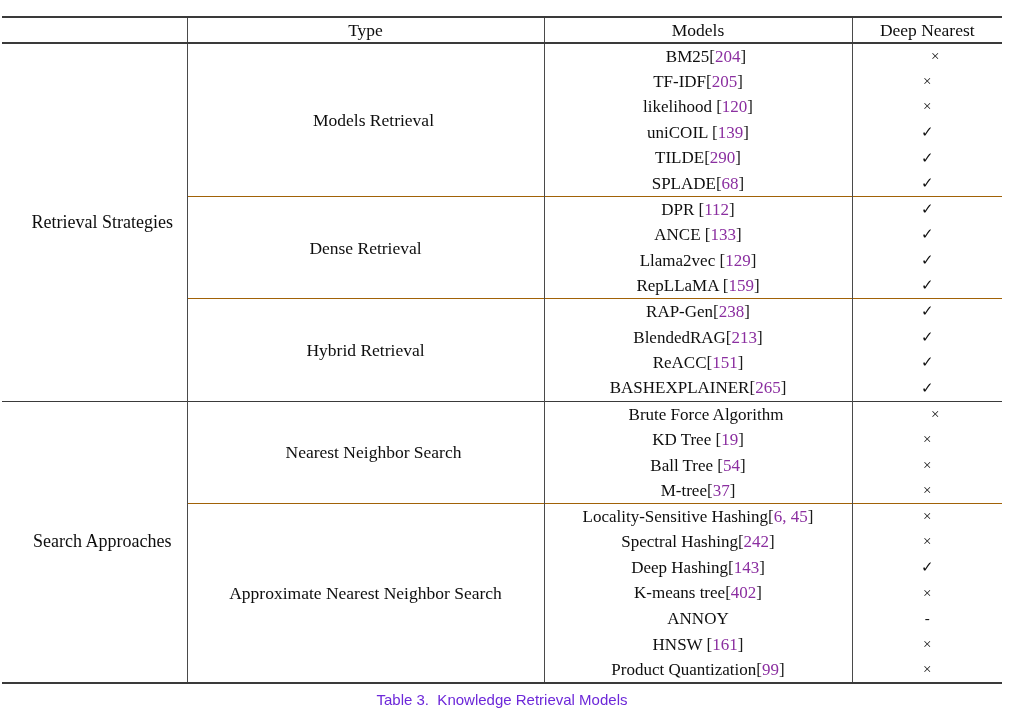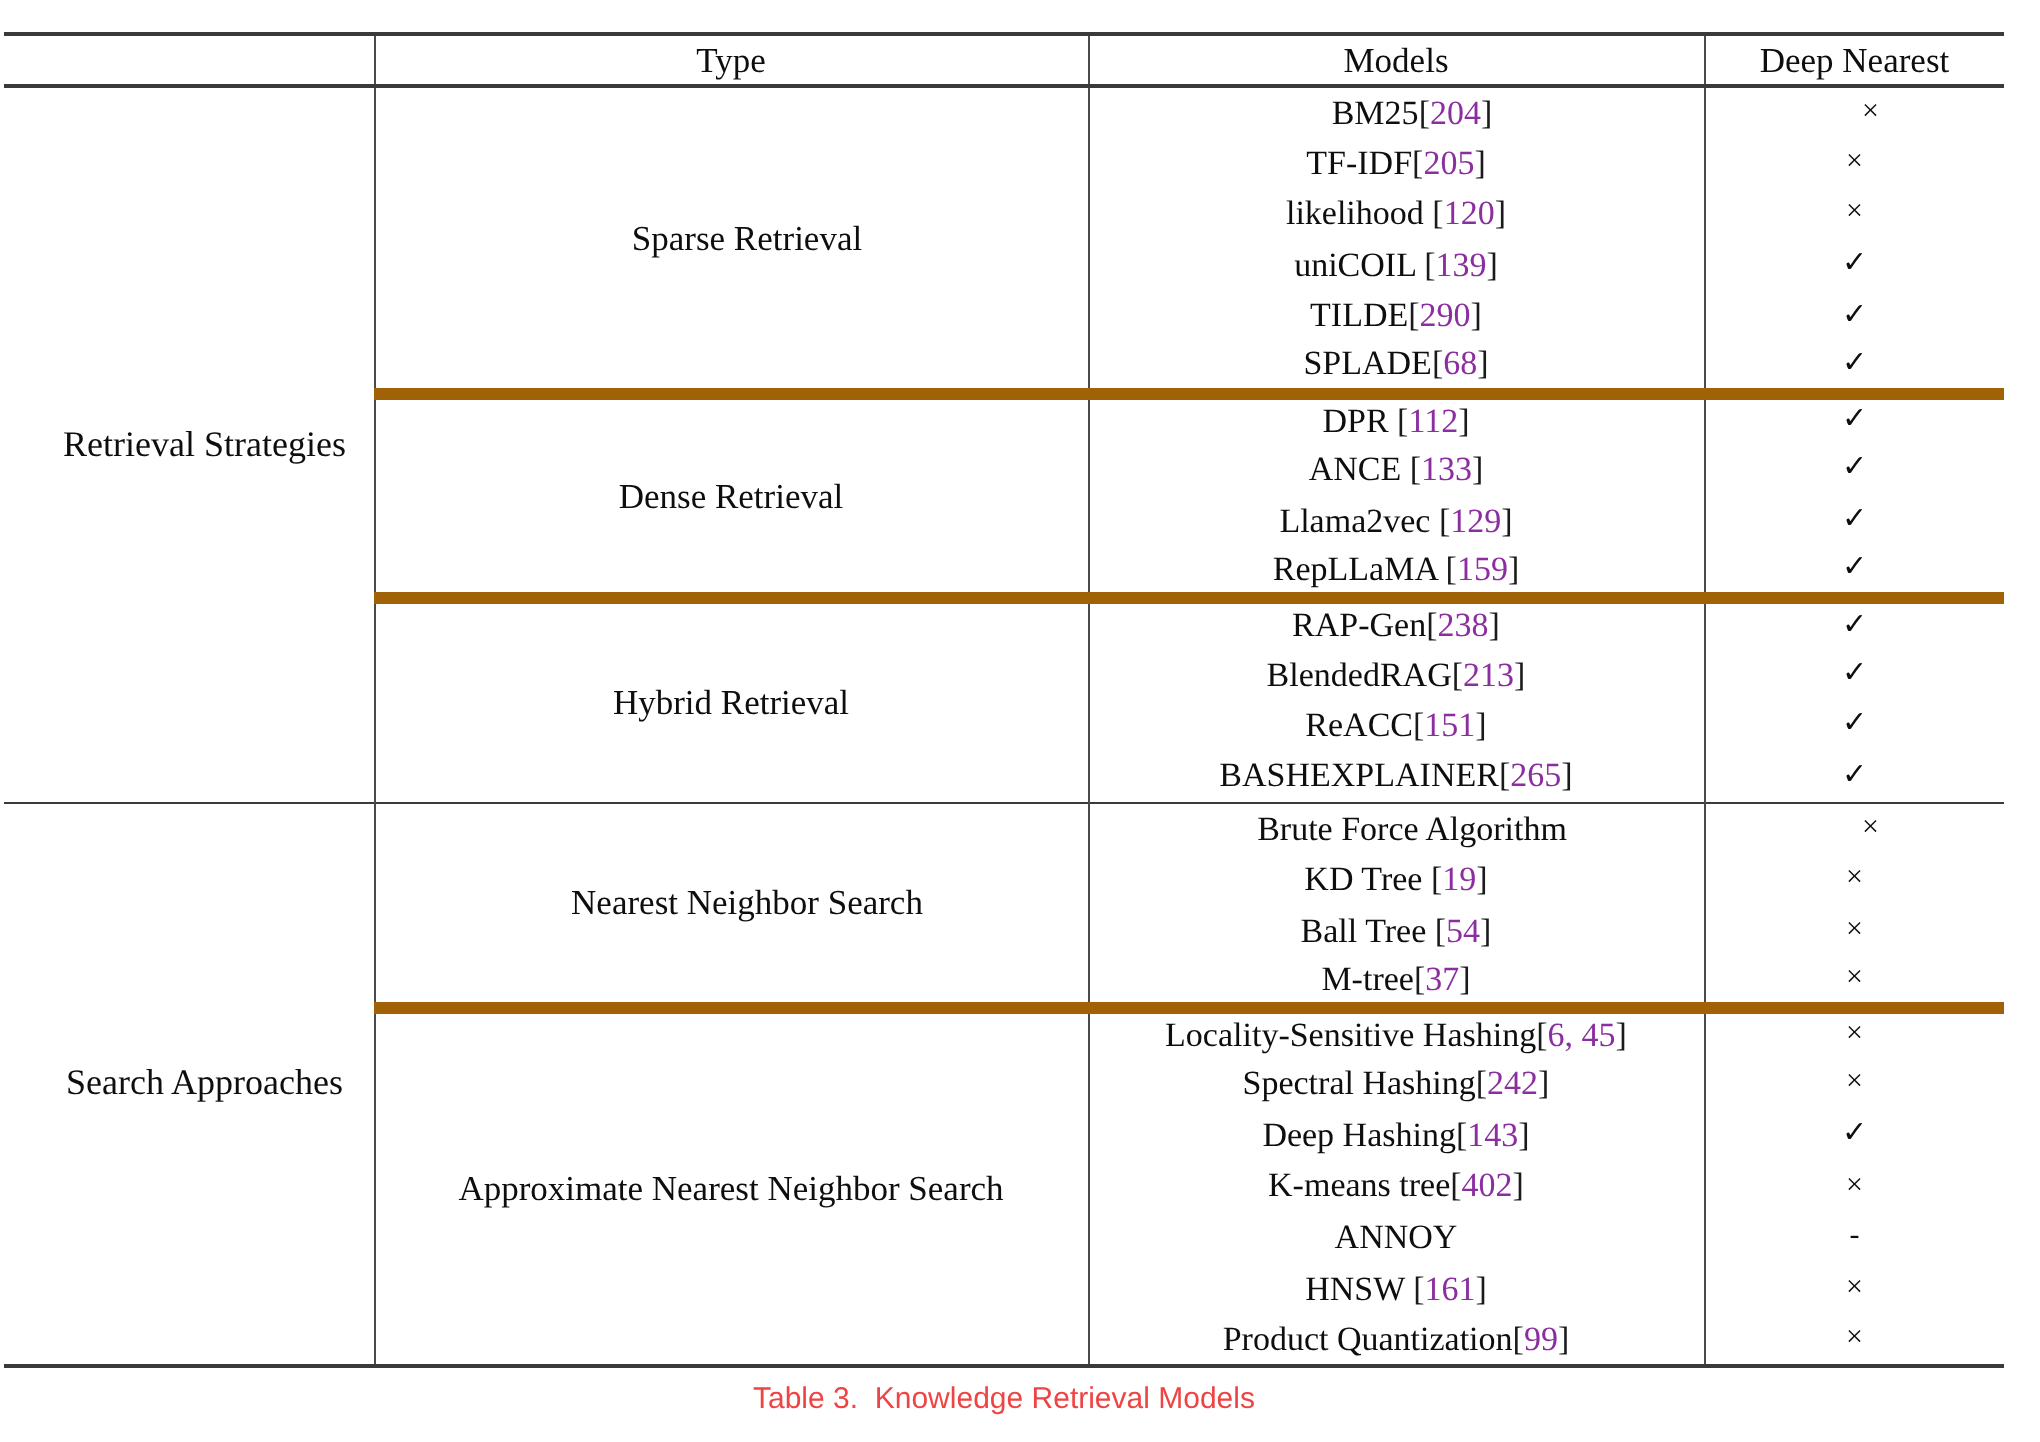--- a/index.html
+++ b/index.html
@@ -40,33 +40,33 @@
     font-size: 17px;
     line-height: 1.15;
   }
   thead tr { height: 26px; }
   thead th {
     border-bottom: 2px solid #3a3a3a;
     font-size: 17.5px;
   }
   tbody tr { height: 25.6px; }
   .v { border-left: 1px solid #4a4a4a; }
-  tr.type-start td { border-top: 6px solid #a16207; }
+  tr.type-start td { border-top: 1px solid #a16207; }
   tr.group-start td { border-top: 1.5px solid #3a3a3a; padding-left: 20px; }
   td.group-cell { font-size: 18px; }
   td.type-cell { font-size: 17.5px; }
   td.dl-cell { font-size: 15px; }
   .cite-num { color: #8B2FA0; }
   .bracket { color: #1a1a1a; }
   .caption {
     margin-top: 7px;
     text-align: center;
     font-family: "Liberation Sans", "DejaVu Sans", sans-serif;
     font-size: 15px;
-    color: #ef4444;
+    color: #6d28d9;
     white-space: pre-wrap;
   }
 </style>
 </head>
 <body>
 
 <div class="table-wrap">
   <table>
     <colgroup>
       <col class="c1">
@@ -78,21 +78,21 @@
       <tr>
         <th></th>
         <th class="v">Type</th>
         <th class="v">Models</th>
         <th class="v">Deep Nearest</th>
       </tr>
     </thead>
     <tbody id="tbody">
         <tr class="group-start">
           <td rowspan="14" class="group-cell">Retrieval Strategies</td>
-          <td rowspan="6" class="type-cell v">Sparse Retrieval</td>
+          <td rowspan="6" class="type-cell v">Models Retrieval</td>
           <td class="model-cell v"><span>BM25</span><span class="bracket">[</span><span class="cite-num">204</span><span class="bracket">]</span></td>
           <td class="dl-cell v">×</td>
         </tr>
         <tr>
           <td class="model-cell v"><span>TF-IDF</span><span class="bracket">[</span><span class="cite-num">205</span><span class="bracket">]</span></td>
           <td class="dl-cell v">×</td>
         </tr>
         <tr>
           <td class="model-cell v"><span>likelihood </span><span class="bracket">[</span><span class="cite-num">120</span><span class="bracket">]</span></td>
           <td class="dl-cell v">×</td>

